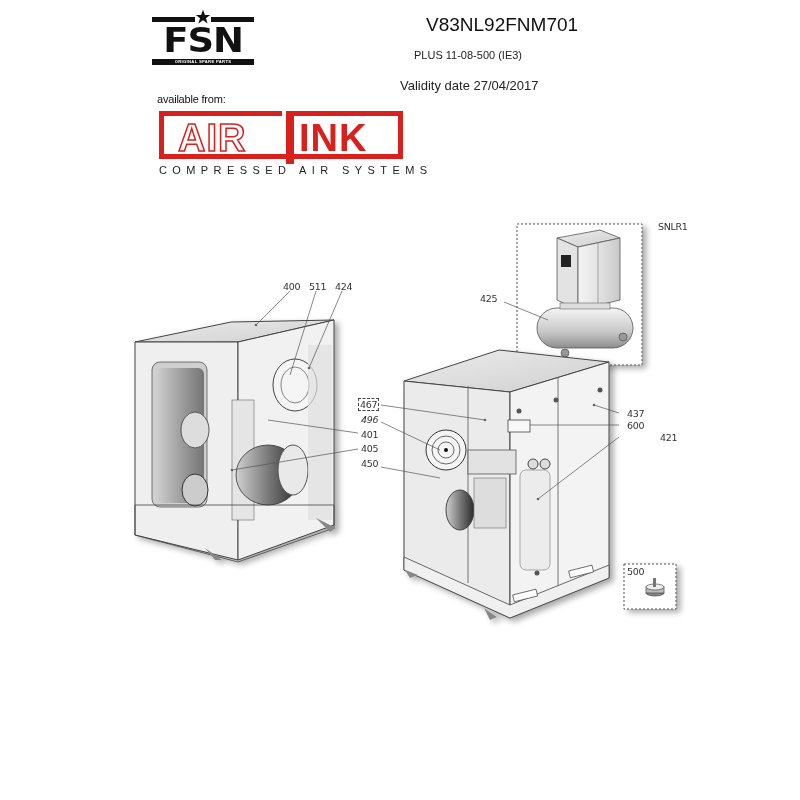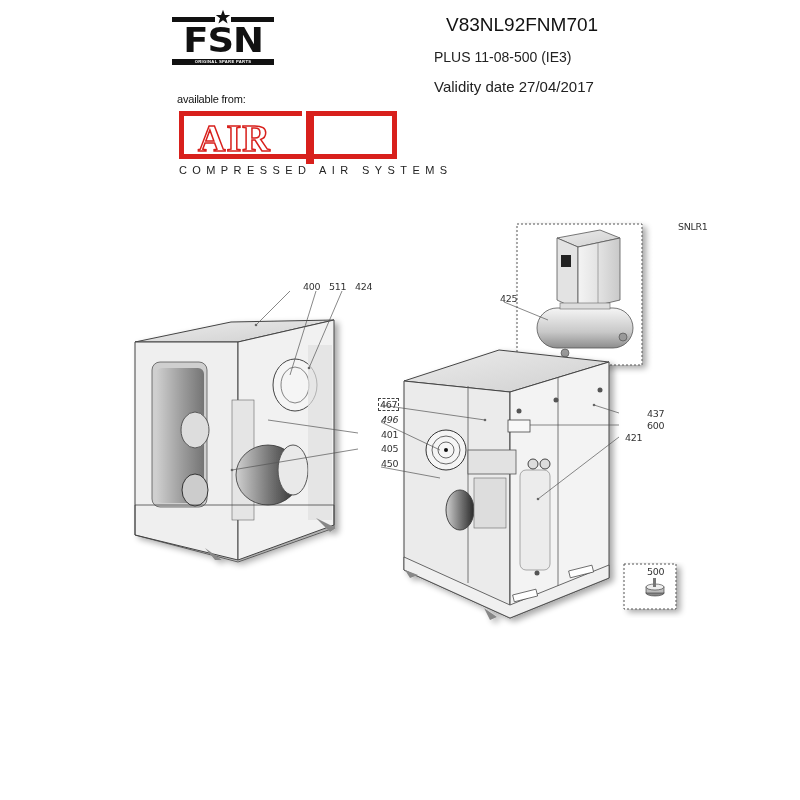--- a/index.html
+++ b/index.html
@@ -1,34 +1,34 @@
 <!DOCTYPE html>
 <html><head>
   <meta charset="utf-8">
   <style>
     html, body { margin:0; padding:0; background:#ffffff; }
     body { width:800px; height:800px; position:relative; overflow:hidden; font-family:"Liberation Sans", sans-serif; color:#111; }
-    .abs { position:absolute;margin-left:20px; }
+    .abs { position:absolute; }
 
     
     .fsn { left:152px; top:10px; width:102px; height:54px; }
     .fsn-bar { position:absolute; left:0; width:102px; background:#111; }
     .fsn-text { position:absolute; left:0; top:14px; width:102px; text-align:center; font-family:"DejaVu Sans", sans-serif; font-weight:900; font-size:33px; letter-spacing:-1px; line-height:33px; color:#111; transform:scaleX(1.12); transform-origin:center; }
     .fsn-sub { position:absolute; left:0; top:49px; width:102px; height:6px; background:#111; color:#fff; font-size:4.2px; font-weight:bold; text-align:center; line-height:6px; letter-spacing:0.3px; }
     .fsn-star { position:absolute; left:43px; top:-1px; width:16px; height:16px; }
 
     
     .docnum { left:426px; top:14px; font-size:19px; font-weight:normal; color:#111; }
-    .model { left:414px; top:49px; font-size:14px; color:#222; }
-    .validity { left:414px; top:78px; font-size:15px; color:#222; }
+    .model { left:414px; top:49px; font-size:11px; color:#222; }
+    .validity { left:400px; top:78px; font-size:13px; color:#222; }
 
     .avail { left:157px; top:93px; font-size:11px; font-weight:normal; color:#111; letter-spacing:-0.2px; }
 
     
-    .airlink-box { left:159px; top:111px; width:218px; height:48px; border:5px solid #d8201c; box-sizing:border-box; background:#fff;font-family:Liberation Serif, serif; }
+    .airlink-box { left:159px; top:111px; width:244px; height:48px; border:5px solid #d8201c; box-sizing:border-box; background:#fff; }
     .air { position:absolute; left:14px; top:2px; font-size:38px; font-weight:bold; color:#fff; -webkit-text-stroke:1.5px #d8201c; line-height:40px; letter-spacing:1px; }
     .link-bar { position:absolute; left:122px; top:-5px; width:8px; height:53px; background:#d8201c; }
     .link { position:absolute; left:135px; top:2px; font-size:38px; font-weight:bold; color:#d8201c; line-height:40px; letter-spacing:1px; }
     .link-cover { position:absolute; left:118px; top:-5px; width:4px; height:12px; background:#fff; }
     .tagline { left:159px; top:164px; width:246px; font-size:11px; letter-spacing:5.4px; color:#222; white-space:nowrap; }
 
     
     .callout { font-family:"DejaVu Sans", sans-serif; font-size:9.5px; color:#333; letter-spacing:-0.3px; }
     .boxed { border:1px dashed #444; padding:0 1px; }
 
@@ -50,20 +50,21 @@
 <div class="abs docnum">V83NL92FNM701</div>
 <div class="abs model">PLUS 11-08-500 (IE3)</div>
 <div class="abs validity">Validity date 27/04/2017</div>
 
 <div class="abs avail">available from:</div>
 
 <div class="abs airlink-box">
   <span class="air">AIR</span>
   <div class="link-cover"></div>
   <div class="link-bar"></div>
+  <span class="link">INK</span>
 </div>
 <div class="abs tagline">COMPRESSED AIR SYSTEMS</div>
 
 <svg class="diagram" width="800" height="800" viewBox="0 0 800 800">
   <defs>
     <linearGradient id="gPanel" x1="0" y1="0" x2="1" y2="0">
       <stop offset="0" stop-color="#f4f4f4"></stop>
       <stop offset="0.5" stop-color="#e2e2e2"></stop>
       <stop offset="1" stop-color="#c9c9c9"></stop>
     </linearGradient>
@@ -200,15 +201,15 @@
 <div class="abs callout" style="left:480px;top:293px;">425</div>
 
 <div class="abs callout boxed" style="left:358px;top:398px;">467</div>
 <div class="abs callout" style="left:361px;top:414px;font-style:italic;">496</div>
 <div class="abs callout" style="left:361px;top:429px;">401</div>
 <div class="abs callout" style="left:361px;top:443px;">405</div>
 <div class="abs callout" style="left:361px;top:458px;">450</div>
 
 <div class="abs callout" style="left:627px;top:408px;">437</div>
 <div class="abs callout" style="left:627px;top:420px;">600</div>
-<div class="abs callout" style="left:605px;top:432px;text-align:center;">421</div>
+<div class="abs callout" style="left:660px;top:432px;text-align:center;">421</div>
 
 <div class="abs callout" style="left:627px;top:566px;">500</div>
 
 </body></html>

